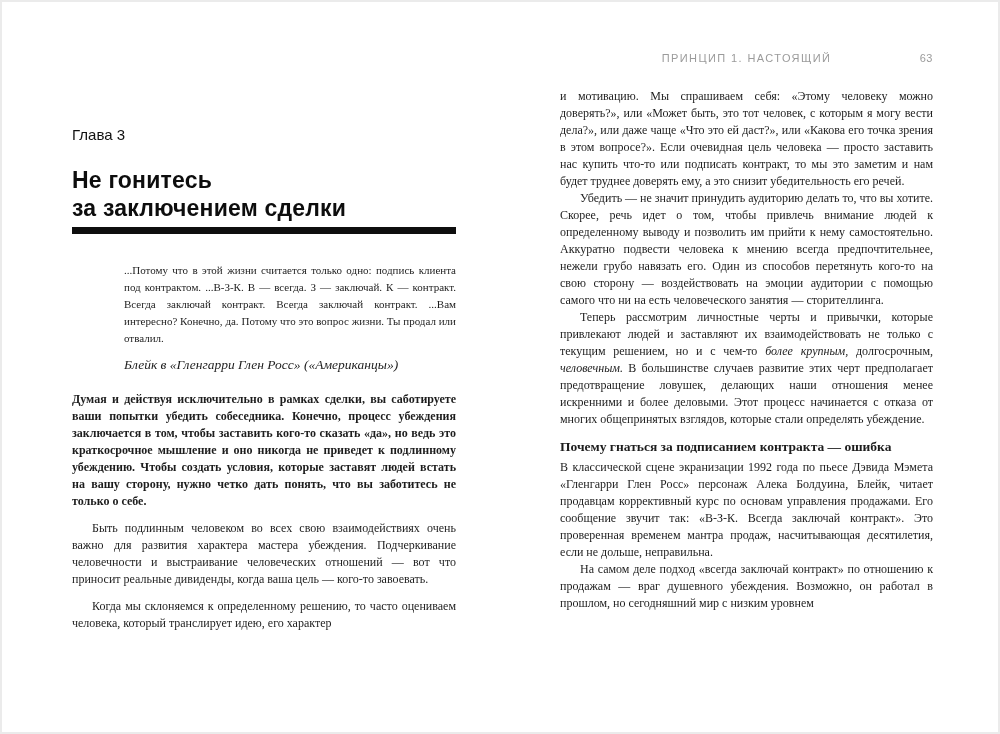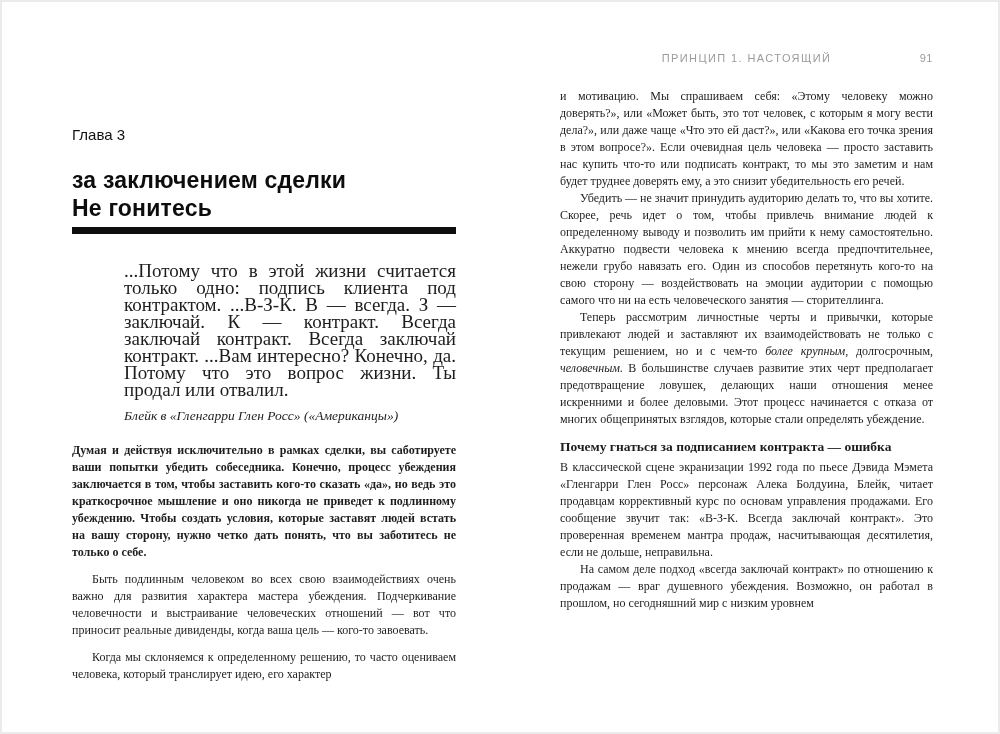--- a/index.html
+++ b/index.html
@@ -44,21 +44,21 @@
   }
   .title-bar {
     margin-top: 5px;
     width: 100%;
     height: 7px;
     background: #0e0e0e;
   }
   .epigraph {
     margin: 28px 16px 0 52px;
     width: 332px;
-    font-size: 19px;
+    font-size: 11px;
     line-height: 17px;
     text-align: justify;
   }
   .epigraph-attr {
     margin: 9px 0 11px 52px;
     width: 332px;
     font-size: 13.5px;
     line-height: 17px;
     font-style: italic;
   }
@@ -106,35 +106,35 @@
   .it { font-style: italic; }
 </style>
 </head>
 <body>
 
 <div class="frame"></div>
 
 <div class="left-page">
   <div class="chapter-label">Глава 3</div>
   <div class="book-title">
+    <div>Не гонитесь</div>
     <div>за заключением сделки</div>
-    <div>Не гонитесь</div>
   </div>
   <div class="title-bar"></div>
   <div class="epigraph">...Потому что в этой жизни считается только одно: подпись клиента под контрактом. ...В-З-К. В — всегда. З — заключай. К — контракт. Всегда заключай контракт. Всегда заключай контракт. ...Вам интересно? Конечно, да. Потому что это вопрос жизни. Ты продал или отвалил.</div>
   <div class="epigraph-attr">Блейк в «Гленгарри Глен Росс» («Американцы»)</div>
   <p class="body-par first">Думая и действуя исключительно в рамках сделки, вы саботируете ваши попытки убедить собеседника. Конечно, процесс убеждения заключается в том, чтобы заставить кого-то сказать «да», но ведь это краткосрочное мышление и оно никогда не приведет к подлинному убеждению. Чтобы создать условия, которые заставят людей встать на вашу сторону, нужно четко дать понять, что вы заботитесь не только о себе.</p>
   <p class="body-par indent">Быть подлинным человеком во всех свою взаимодействиях очень важно для развития характера мастера убеждения. Подчеркивание человечности и выстраивание человеческих отношений — вот что приносит реальные дивиденды, когда ваша цель — кого-то завоевать.</p>
   <p class="body-par indent">Когда мы склоняемся к определенному решению, то часто оцениваем человека, который транслирует идею, его характер</p>
 </div>
 
 <div class="right-page">
   <div class="running-head">
     <span>ПРИНЦИП 1. НАСТОЯЩИЙ</span>
-    <span class="page-num">91</span>
+    <span class="page-num">63</span>
   </div>
   <div class="right-body">
     <p class="body-par">и мотивацию. Мы спрашиваем себя: «Этому человеку можно доверять?», или «Может быть, это тот человек, с которым я могу вести дела?», или даже чаще «Что это ей даст?», или «Какова его точка зрения в этом вопросе?». Если очевидная цель человека — просто заставить нас купить что-то или подписать контракт, то мы это заметим и нам будет труднее доверять ему, а это снизит убедительность его речей.</p>
     <p class="body-par indent">Убедить — не значит принудить аудиторию делать то, что вы хотите. Скорее, речь идет о том, чтобы привлечь внимание людей к определенному выводу и позволить им прийти к нему самостоятельно. Аккуратно подвести человека к мнению всегда предпочтительнее, нежели грубо навязать его. Один из способов перетянуть кого-то на свою сторону — воздействовать на эмоции аудитории с помощью самого что ни на есть человеческого занятия — сторителлинга.</p>
     <p class="body-par indent"><span>Теперь рассмотрим личностные черты и привычки, которые привлекают людей и заставляют их взаимодействовать не только с текущим решением, но и с чем-то </span><span class="it">более крупным,</span><span> долгосрочным, </span><span class="it">человечным.</span><span> В большинстве случаев развитие этих черт предполагает предотвращение ловушек, делающих наши отношения менее искренними и более деловыми. Этот процесс начинается с отказа от многих общепринятых взглядов, которые стали определять убеждение.</span></p>
     <p class="body-par subheading">Почему гнаться за подписанием контракта — ошибка</p>
     <p class="body-par">В классической сцене экранизации 1992 года по пьесе Дэвида Мэмета «Гленгарри Глен Росс» персонаж Алека Болдуина, Блейк, читает продавцам коррективный курс по основам управления продажами. Его сообщение звучит так: «В-З-К. Всегда заключай контракт». Это проверенная временем мантра продаж, насчитывающая десятилетия, если не дольше, неправильна.</p>
     <p class="body-par indent">На самом деле подход «всегда заключай контракт» по отношению к продажам — враг душевного убеждения. Возможно, он работал в прошлом, но сегодняшний мир с низким уровнем</p>
   </div>
 </div>

